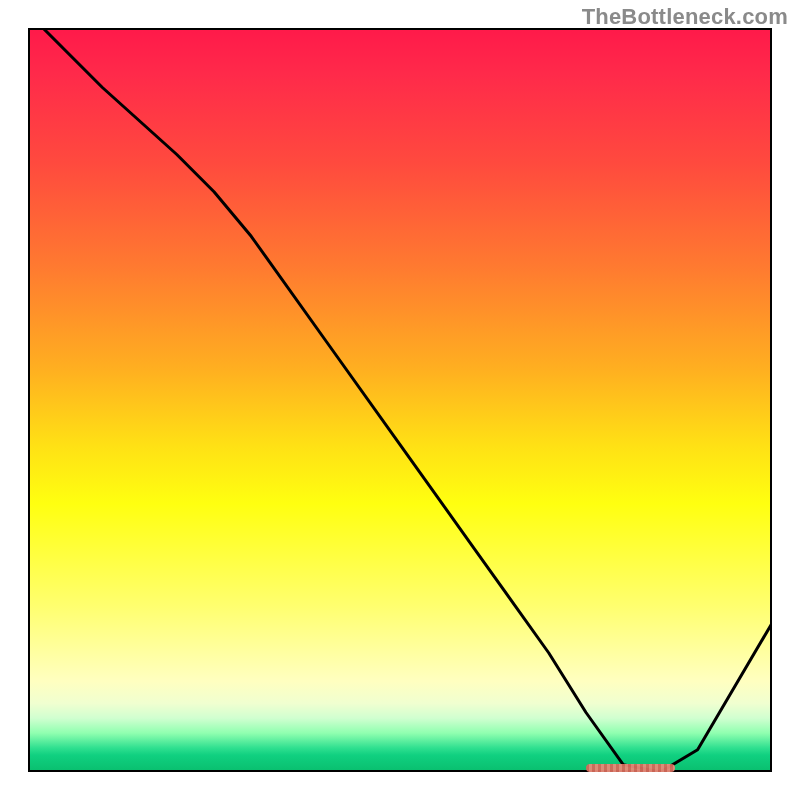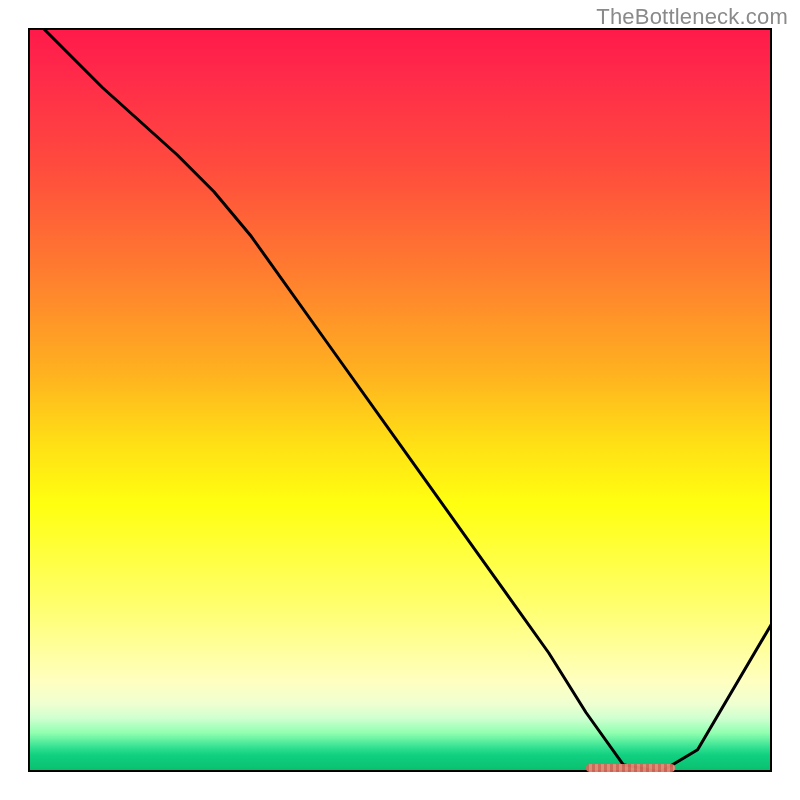--- a/index.html
+++ b/index.html
@@ -13,21 +13,21 @@
   .wrap {
     position: relative;
     width: 800px;
     height: 800px;
   }
   .watermark {
     position: absolute;
     top: 4px;
     right: 12px;
     font-size: 22px;
-    font-weight: normal;
+    font-weight: bold;
     color: #8a8a8a;
     letter-spacing: 0.2px;
   }
   .plot {
     position: absolute;
     left: 28px;
     top: 28px;
     width: 744px;
     height: 744px;
   }

